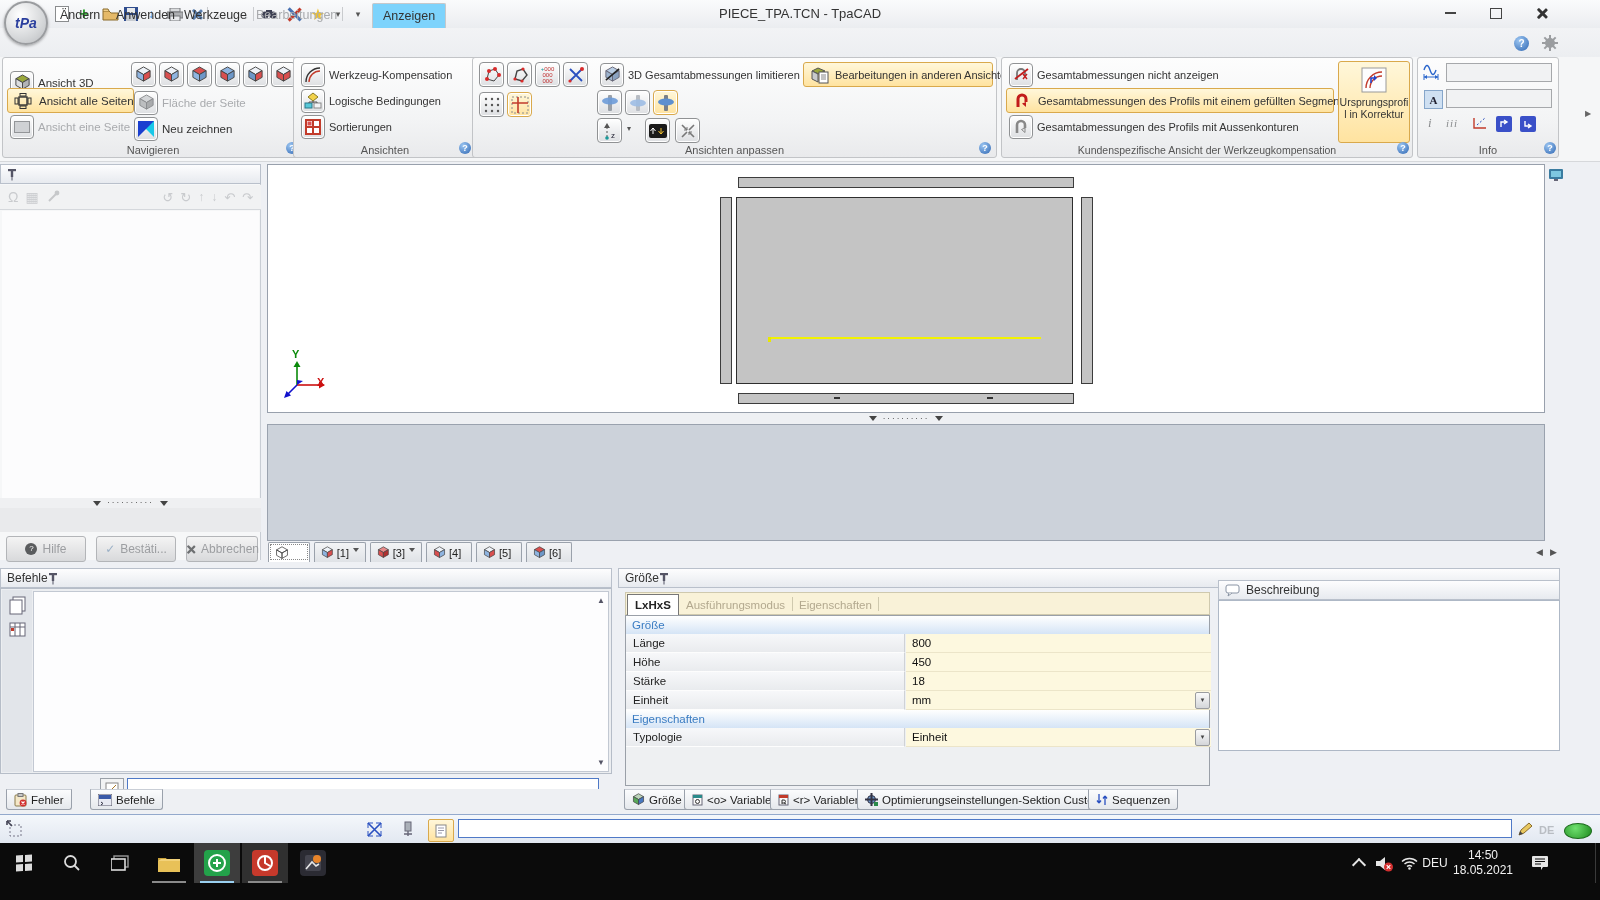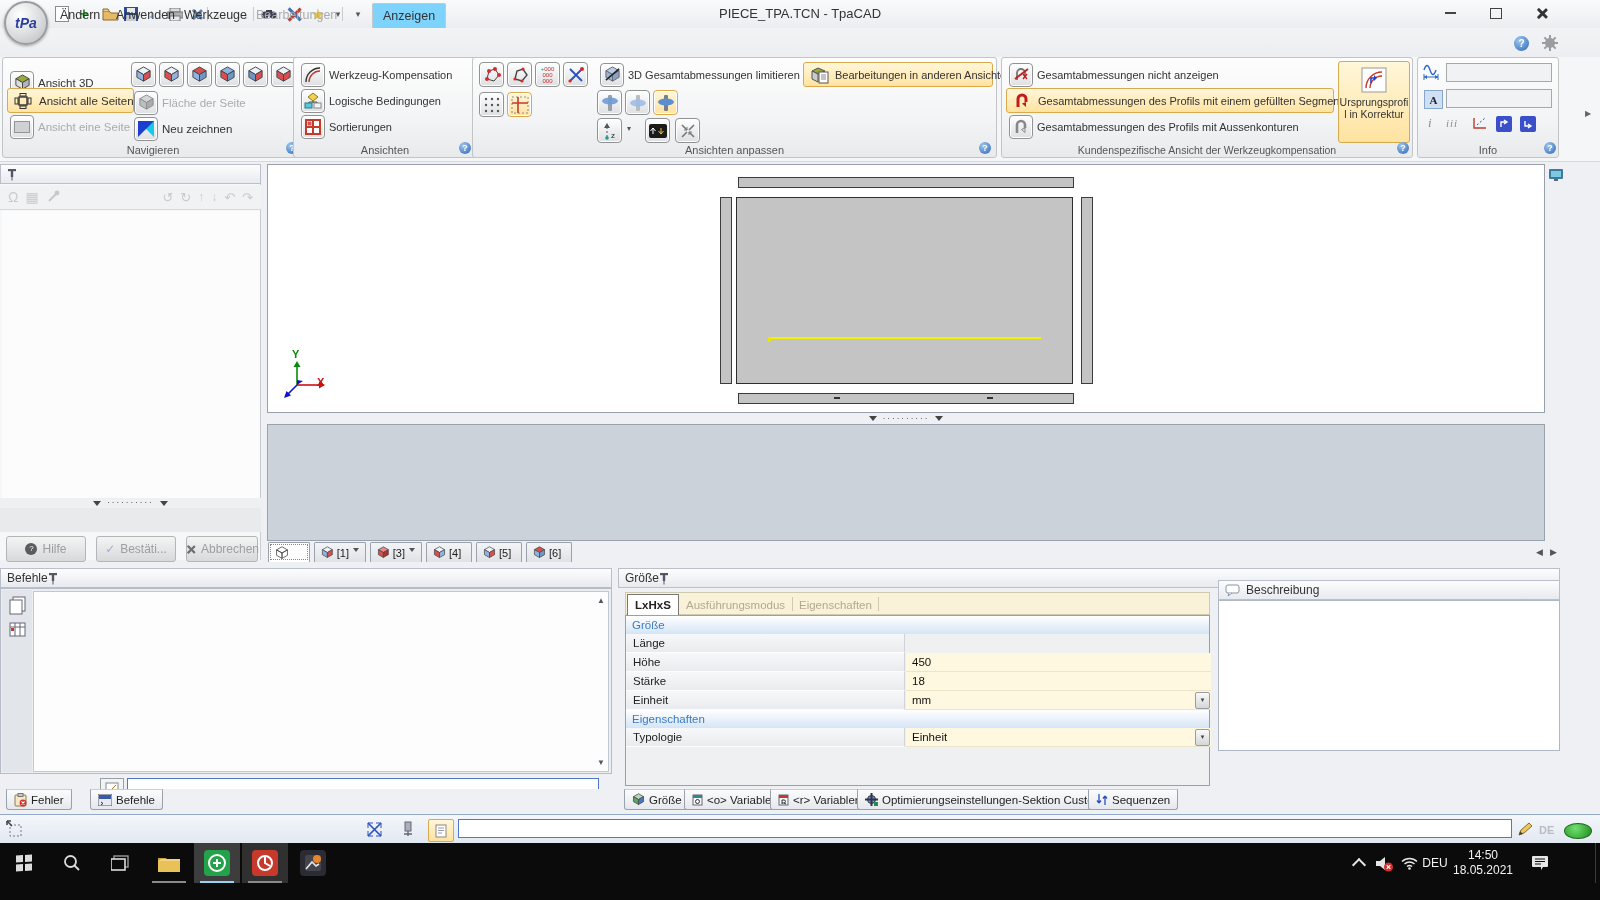--- a/index.html
+++ b/index.html
@@ -734,20 +734,23 @@
       </div>
     <div class="abs" style="left:252px;top:4px;width:1px;height:14px;background:#cfc9ae"></div>
   </div>
   <div class="abs" style="left:625px;top:615px;width:585px;height:171px;background:#eef0f2;border:1px solid #9aa0a8;box-sizing:border-box">
     <div class="sect" style="top:0">
         <span>Größe</span>
       </div>
     <div class="plab" style="top:18px">
         <span>Länge</span>
       </div>
+    <div class="pval" style="top:18px">
+        <span>800</span>
+      </div>
     <div class="plab" style="top:37px">
         <span>Höhe</span>
       </div>
     <div class="pval" style="top:37px">
         <span>450</span>
       </div>
     <div class="plab" style="top:56px">
         <span>Stärke</span>
       </div>
     <div class="pval" style="top:56px">

